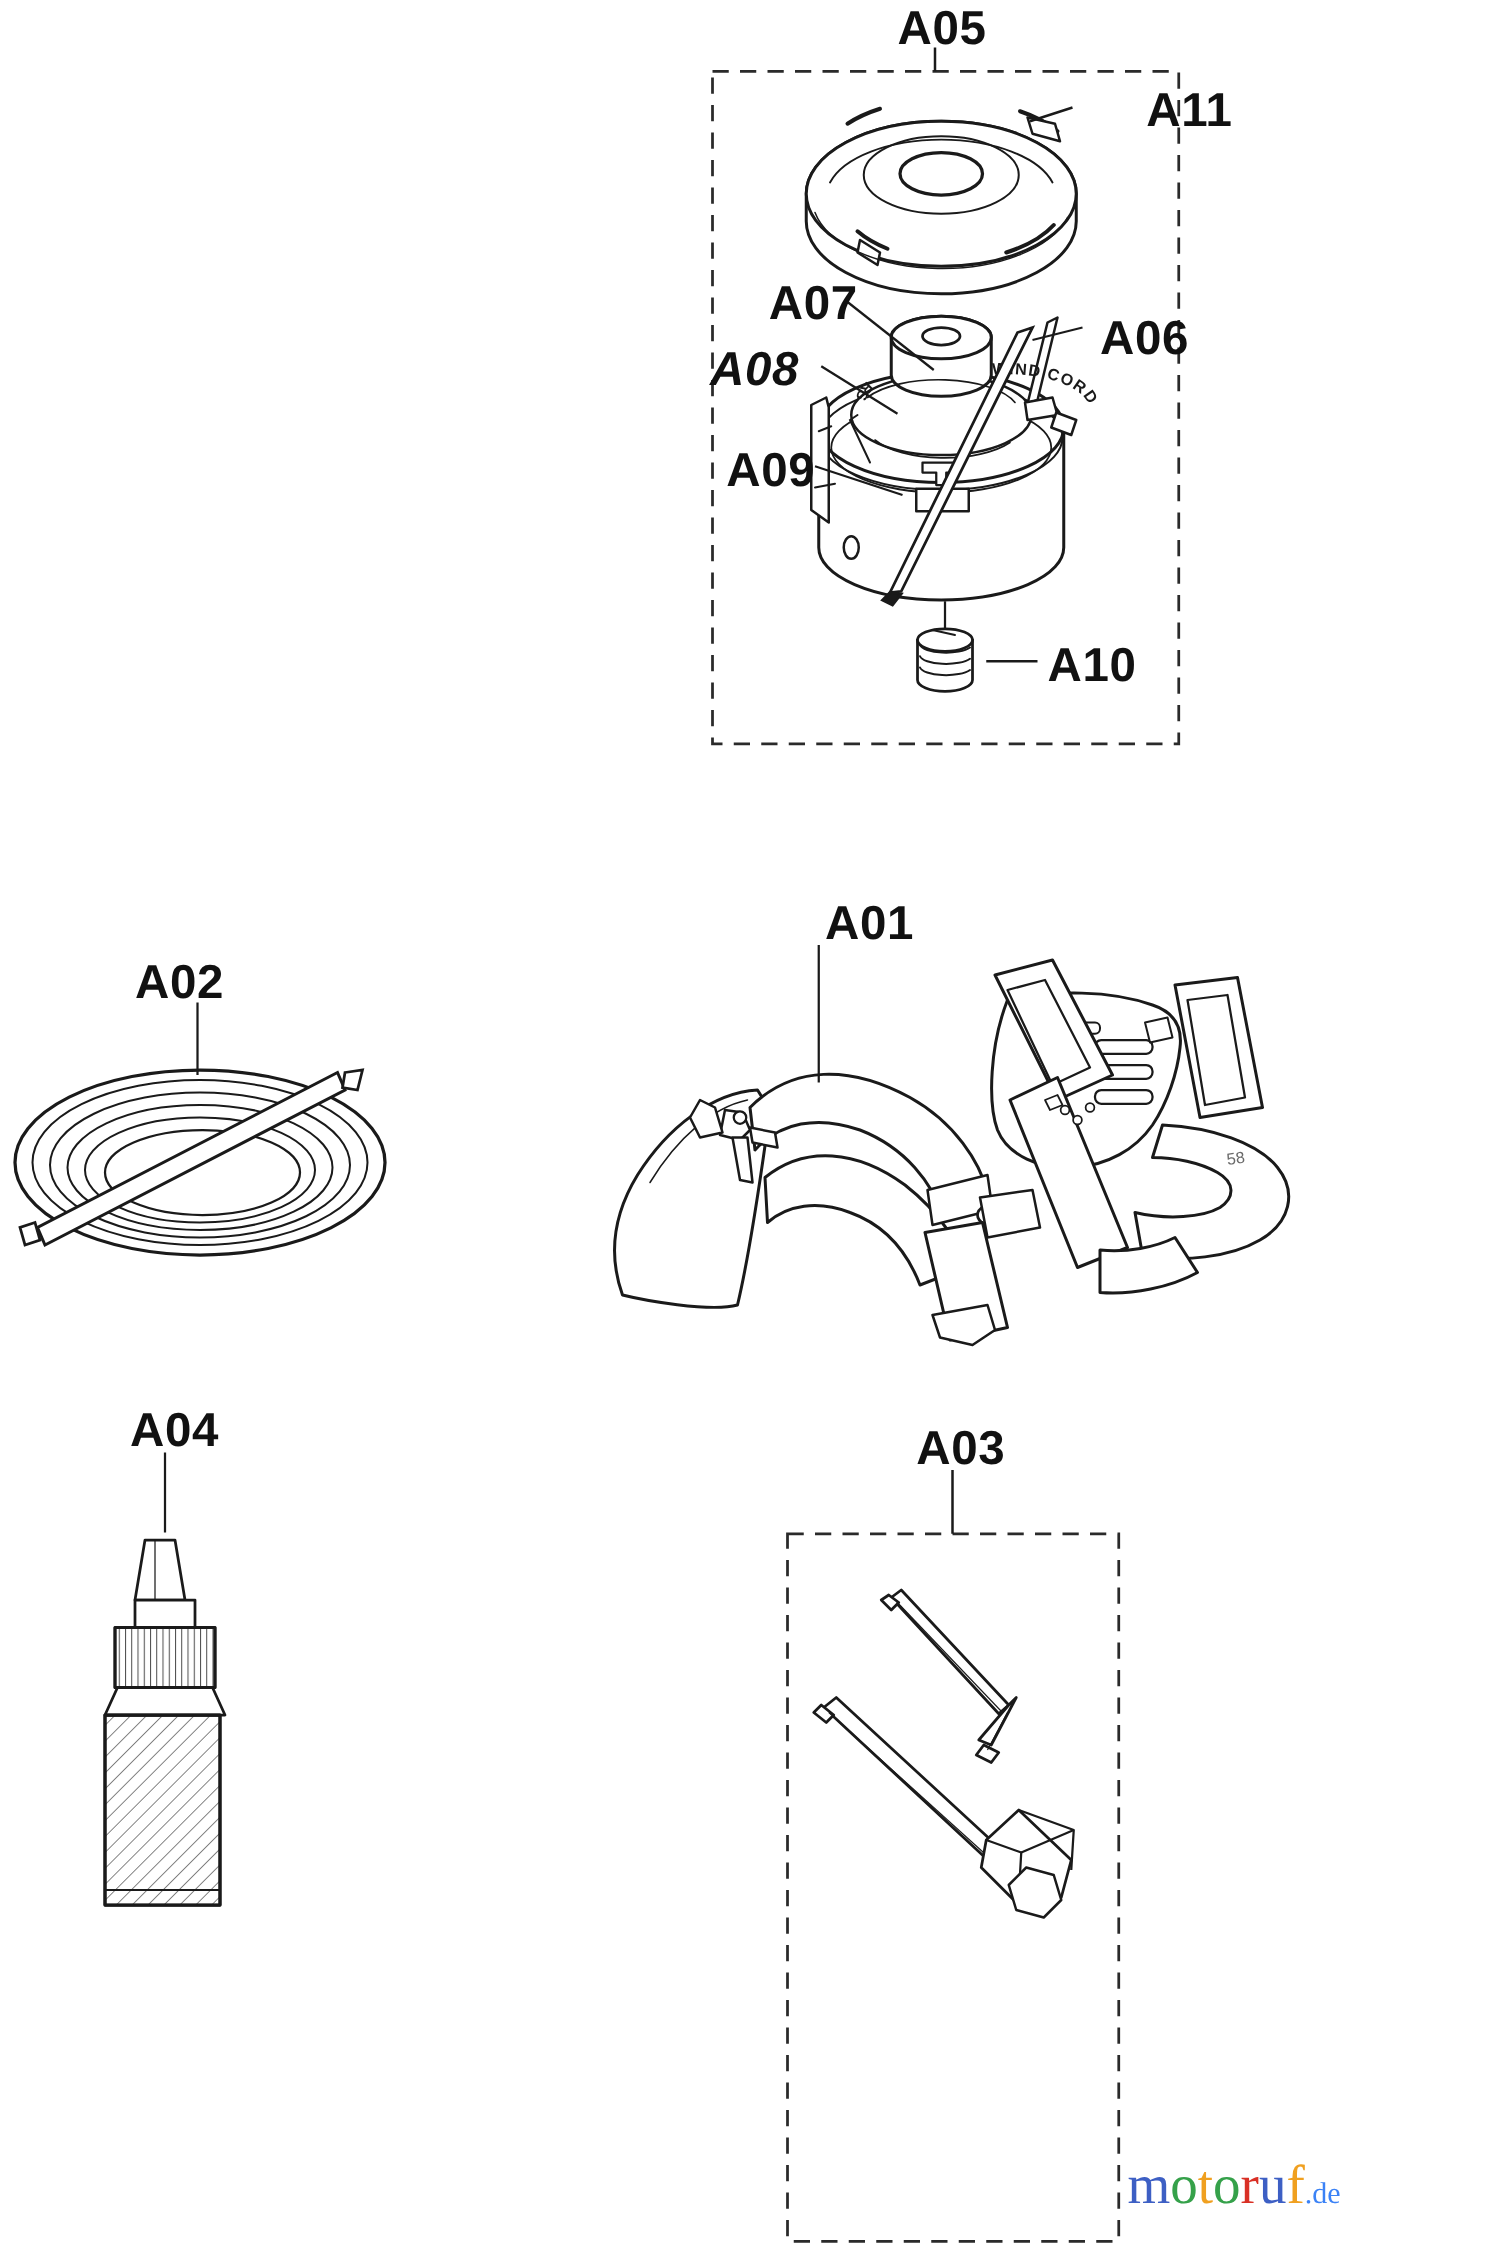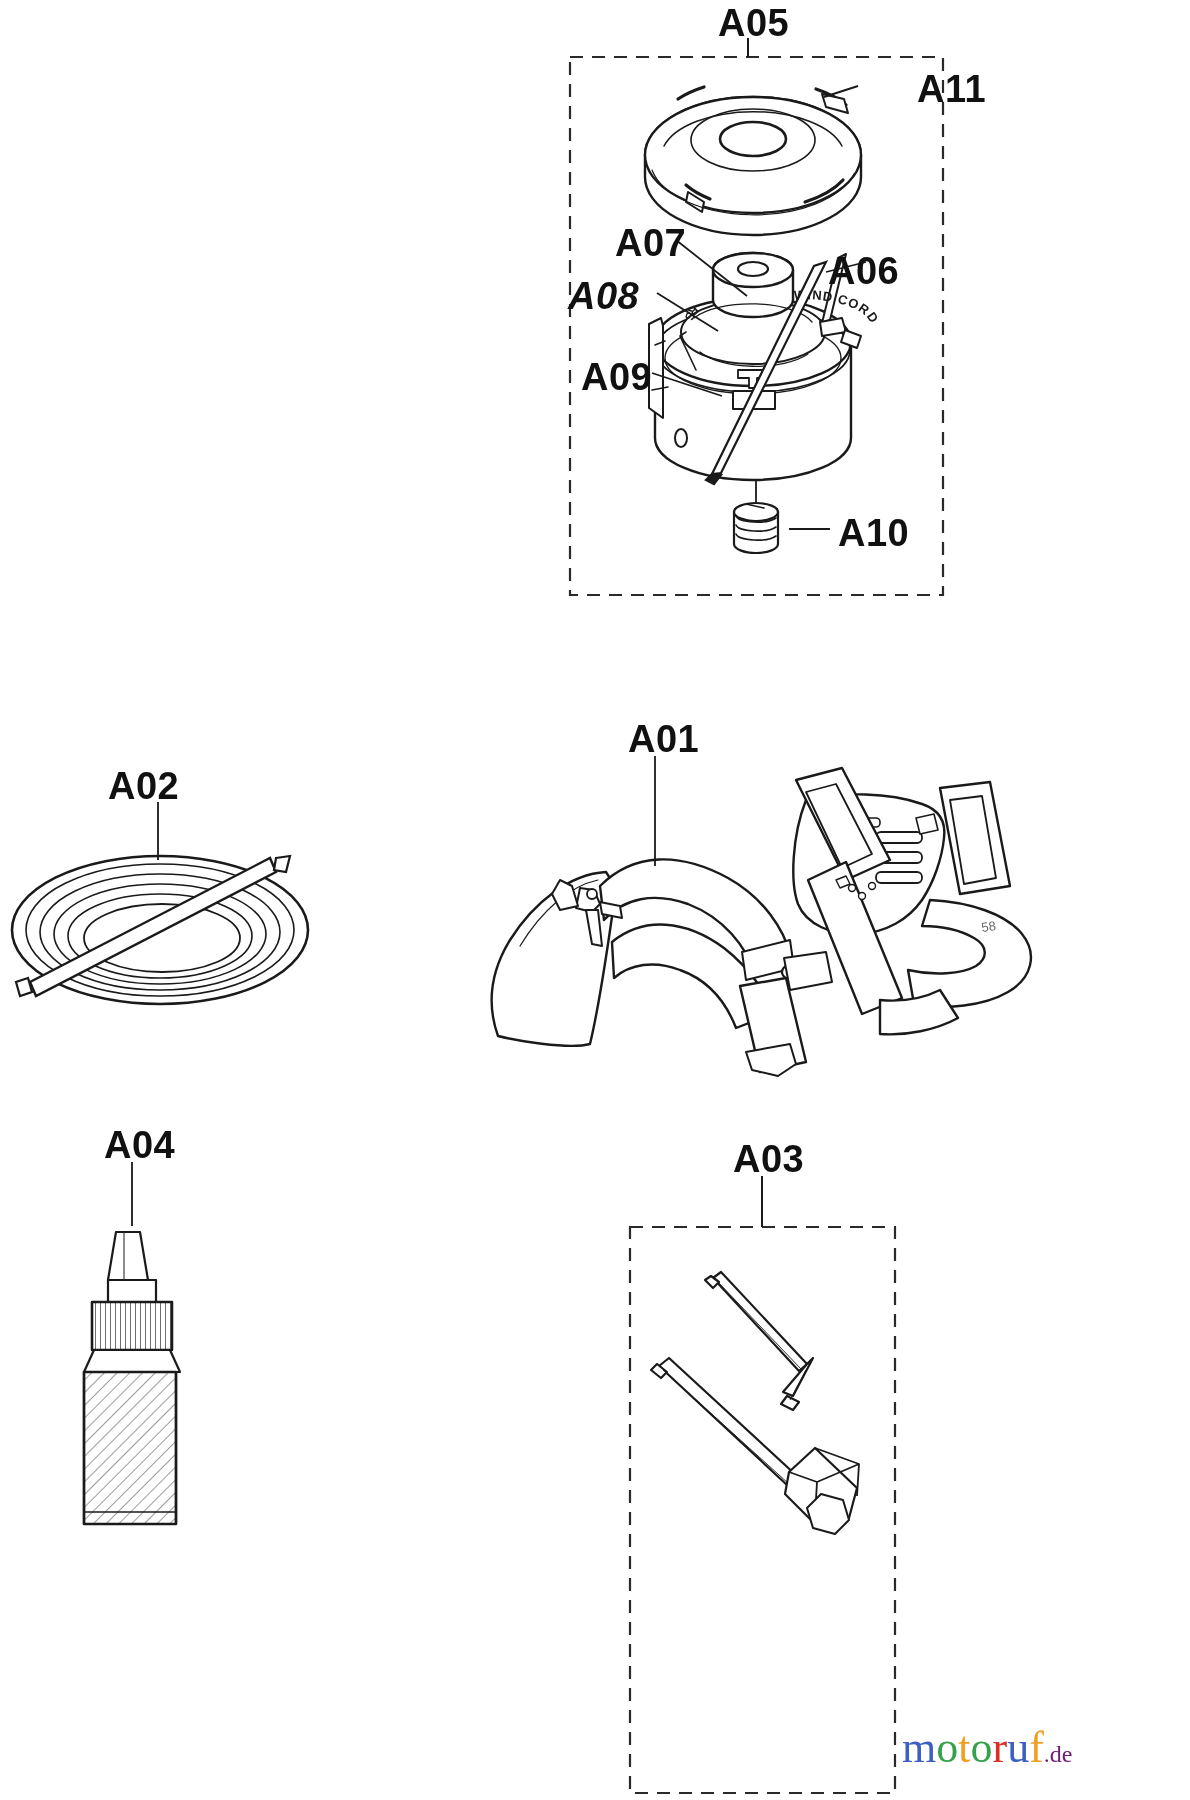--- a/index.html
+++ b/index.html
@@ -246,33 +246,33 @@
       <path d="M807 1508 l14 -14 l22 6 l6 20 l-14 14 l-22 -6 z" fill="#fff" stroke-width="2"></path>
     </g>
   </svg>
 
   <div class="label" style="left:718px;top:2px;">A05</div>
 
   <div class="label" style="left:917px;top:68px;">A11</div>
 
   <div class="label" style="left:615px;top:222px;">A07</div>
 
-  <div class="label" style="left:828px;top:250px;">A06</div>
+  <div class="label" style="left:880px;top:250px;">A06</div>
 
   <div class="label" style="left:568px;top:275px;font-style:italic;">A08</div>
 
   <div class="label" style="left:581px;top:356px;">A09</div>
 
   <div class="label" style="left:838px;top:512px;">A10</div>
 
   <div class="label" style="left:108px;top:765px;">A02</div>
 
-  <div class="label" style="left:628px;top:718px;">A01</div>
+  <div class="label" style="left:660px;top:718px;">A01</div>
 
   <div class="label" style="left:104px;top:1124px;">A04</div>
 
   <div class="label" style="left:733px;top:1138px;text-align:center;">A03</div>
 
   <div class="wm" style="left:902px;top:1726px;">
-    <span style="color: rgb(61, 95, 196);">m</span><span style="color: rgb(53, 161, 74);">o</span><span style="color: rgb(240, 160, 32);">t</span><span style="color: rgb(53, 161, 74);">o</span><span style="color: rgb(217, 48, 37);">r</span><span style="color: rgb(61, 95, 196);">u</span><span style="color: rgb(240, 160, 32);">f</span><span class="de" style="color: #701a75;">.de</span>
+    <span style="color: rgb(61, 95, 196);">m</span><span style="color: rgb(53, 161, 74);">o</span><span style="color: rgb(240, 160, 32);">t</span><span style="color: rgb(53, 161, 74);">o</span><span style="color: rgb(217, 48, 37);">r</span><span style="color: rgb(61, 95, 196);">u</span><span style="color: rgb(240, 160, 32);">f</span><span class="de" style="color: #3b82f6;">.de</span>
   </div>
 
 </div>
 
 </body></html>

